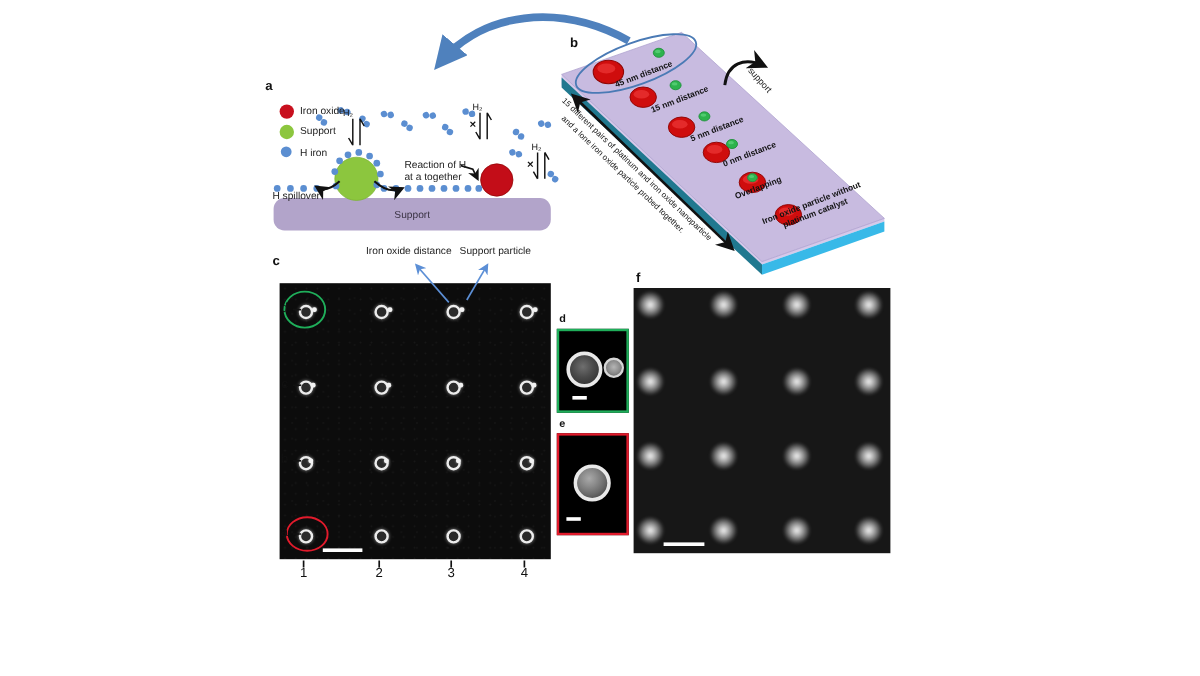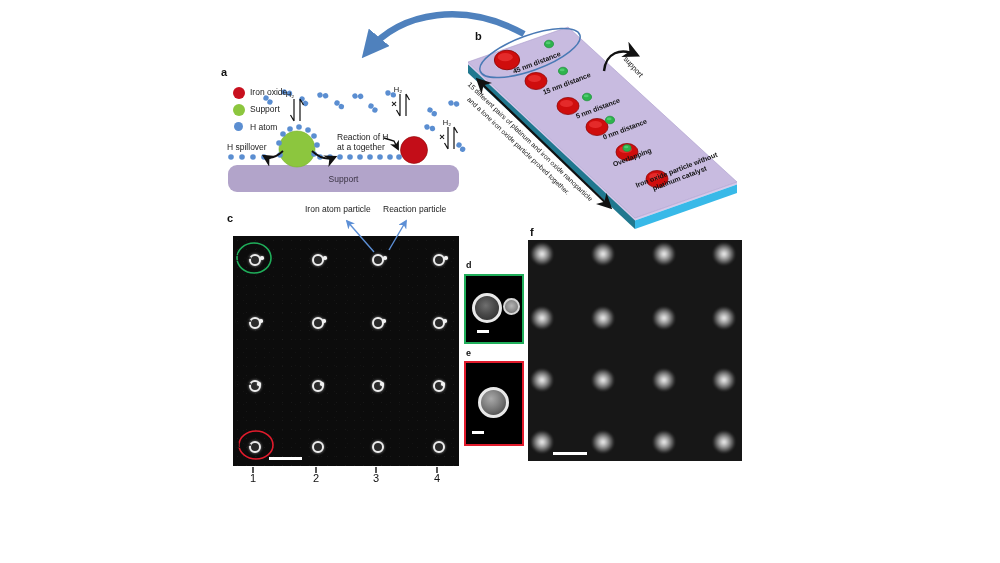--- a/index.html
+++ b/index.html
@@ -272,44 +272,44 @@
   <div class="legend-row" style="left:233px;top:87px;">
     <div class="legend-swatch" style="width:12px;height:12px;background:#c8101e;"></div>
     <span class="lbl">Iron oxide</span>
   </div>
   <div class="legend-row" style="left:233px;top:104px;">
     <div class="legend-swatch" style="width:12px;height:12px;background:#8cc63e;"></div>
     <span class="lbl">Support</span>
   </div>
   <div class="legend-row" style="left:234px;top:122px;">
     <div class="legend-swatch" style="width:9px;height:9px;background:#5b8ed1;margin-right:2px;"></div>
-    <span class="lbl">H atom</span>
-  </div>
-
-  <div class="abs lbl" style="left:227px;top:142px;">H spillover</div>
+    <span class="lbl">H iron</span>
+  </div>
+
+  <div class="abs lbl" style="left:227px;top:158px;">H spillover</div>
   <div class="abs lbl" style="left:337px;top:132px;">Reaction of H</div>
   <div class="abs lbl" style="left:337px;top:142px;">at a together</div>
 
   <div class="b-lbl" style="left:513px;top:68px;">45 nm distance</div>
   <div class="b-lbl" style="left:543px;top:89px;">15 nm distance</div>
   <div class="b-lbl" style="left:576px;top:113px;">5 nm distance</div>
   <div class="b-lbl" style="left:603px;top:134px;">0 nm distance</div>
   <div class="b-lbl" style="left:613px;top:161px;">Overlapping</div>
   <div class="b-lbl b-lbl2" style="left:626px;top:186px;width:112px;">
     <div>Iron oxide particle without</div>
     <div>platinum catalyst</div>
   </div>
   <div class="b-support" style="left:625px;top:53px;">support</div>
   <div class="b-sidenote" style="left:472px;top:80px;">
     <div>15 different pairs of platinum and iron oxide nanoparticle</div>
     <div style="padding-left:10px;">and a lone iron oxide particle probed together.</div>
   </div>
 
-  <div class="ann" style="left:305px;top:204px;">Iron atom particle</div>
-  <div class="ann" style="left:383px;top:204px;">Reaction particle</div>
+  <div class="ann" style="left:305px;top:204px;">Iron oxide distance</div>
+  <div class="ann" style="left:383px;top:204px;">Support particle</div>
 
   <div class="row-lbl" style="left:224px;top:251px;">d</div>
   <div class="row-lbl" style="left:224px;top:314px;">c</div>
   <div class="row-lbl" style="left:224px;top:377px;">b</div>
   <div class="row-lbl" style="left:224px;top:438px;">a</div>
 
   <div class="col-lbl" style="left:245px;top:472px;">1</div>
   <div class="col-lbl" style="left:308px;top:472px;">2</div>
   <div class="col-lbl" style="left:368px;top:472px;">3</div>
   <div class="col-lbl" style="left:429px;top:472px;">4</div>

